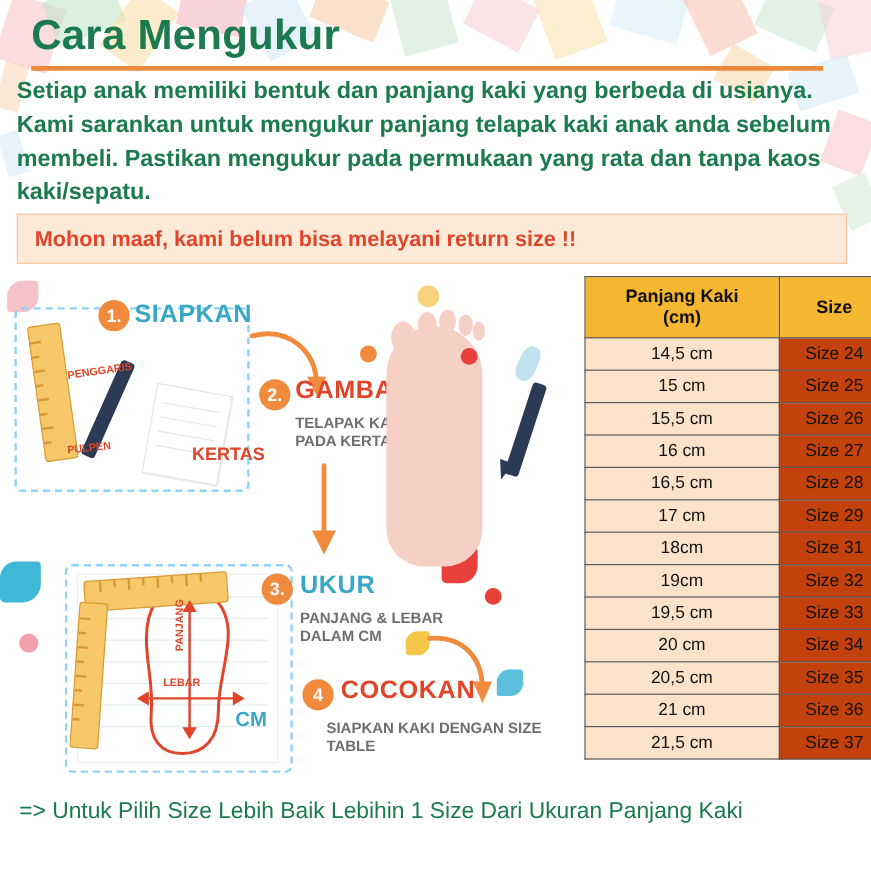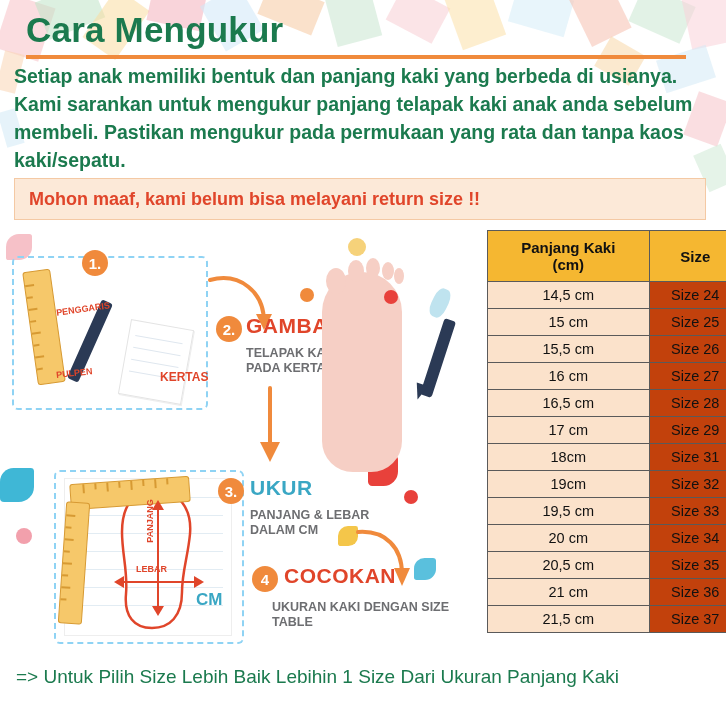--- a/index.html
+++ b/index.html
@@ -251,23 +251,24 @@
 
     <div style="position:absolute;left:124px;top:96px;width:62px;height:74px;background:#ffffff;border:1.5px solid #e4e4e4;transform:rotate(10deg);box-shadow:1px 1px 0 #eee;">
       <div style="position:absolute;left:6px;top:14px;width:48px;height:1px;background:#dfe7ef;"></div>
       <div style="position:absolute;left:6px;top:26px;width:48px;height:1px;background:#dfe7ef;"></div>
       <div style="position:absolute;left:6px;top:38px;width:48px;height:1px;background:#dfe7ef;"></div>
       <div style="position:absolute;left:6px;top:50px;width:48px;height:1px;background:#dfe7ef;"></div>
     </div>
 
     <div class="il-label" style="left:56px;top:76px;font-size:9px;color:#e0452a;transform:rotate(-8deg);">PENGGARIS</div>
     <div class="il-label" style="left:56px;top:140px;font-size:9px;color:#e0452a;transform:rotate(-6deg);">PULPEN</div>
-    <div class="il-label" style="left:160px;top:142px;font-size:12px;color:#e0452a;">KERTAS</div>
+    <div class="il-label" style="left:160px;top:142px;font-size:15px;color:#e0452a;">KERTAS</div>
 
     <div class="step-num" style="left:82px;top:22px;background:#f08a3c;">1.</div>
+    <div class="step-head" style="left:112px;top:22px;color:#3aa7c4;">SIAPKAN</div>
 
     <svg style="position:absolute;left:206px;top:40px;width:70px;height:70px;" viewBox="0 0 70 70">
       <path d="M4 12 C 34 4, 58 24, 58 54" fill="none" stroke="#f08a3c" stroke-width="4" stroke-linecap="round"></path>
       <path d="M50 46 L58 62 L66 46 Z" fill="#f08a3c"></path>
     </svg>
 
     <div class="step-num" style="left:216px;top:88px;background:#f08a3c;">2.</div>
     <div class="step-head" style="left:246px;top:86px;color:#e0452a;">GAMBAR</div>
     <div class="step-sub" style="left:246px;top:118px;white-space:pre-line;">TELAPAK KAKI
 PADA KERTAS</div>
@@ -346,21 +347,21 @@
     <div class="step-sub" style="left:250px;top:280px;white-space:pre-line;">PANJANG &amp; LEBAR
 DALAM CM</div>
 
     <svg style="position:absolute;left:352px;top:296px;width:62px;height:70px;" viewBox="0 0 62 70">
       <path d="M6 8 C 34 6, 50 24, 50 50" fill="none" stroke="#f08a3c" stroke-width="4" stroke-linecap="round"></path>
       <path d="M42 44 L50 62 L58 44 Z" fill="#f08a3c"></path>
     </svg>
 
     <div class="step-num" style="left:252px;top:338px;background:#f08a3c;">4</div>
     <div class="step-head" style="left:284px;top:336px;color:#e0452a;">COCOKAN</div>
-    <div class="step-sub" style="left:272px;top:372px;white-space:pre-line;">UKURAN KAKI DENGAN SIZE TABLE</div>
+    <div class="step-sub" style="left:272px;top:372px;white-space:pre-line;">SIAPKAN KAKI DENGAN SIZE TABLE</div>
   </div>
 
   <div class="table-wrap">
     <table>
       <thead>
         <tr>
           <th>
             <div>Panjang Kaki</div>
             <div>(cm)</div>
           </th>

